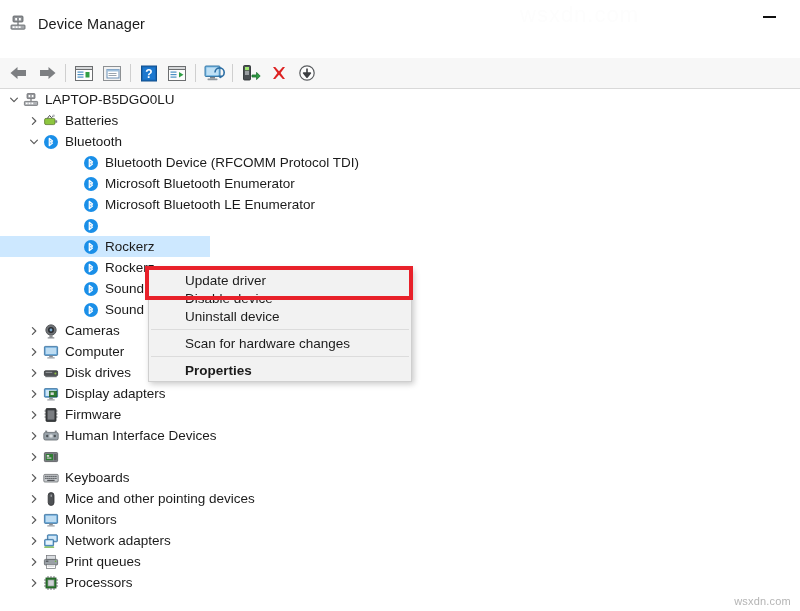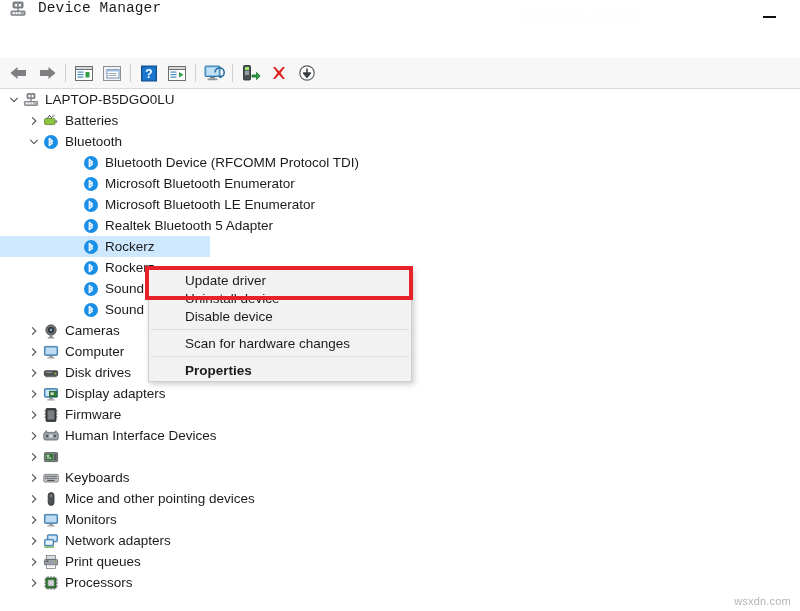--- a/index.html
+++ b/index.html
@@ -16,22 +16,21 @@
     color: #000000;
   }
 
   
   #titlebar {
     position: absolute;
     left: 0; top: 0;
     width: 680px; height: 32px;
     background: #ffffff;
     display: flex;
-    align-items: flex-start;
-    font-family: Liberation Mono, monospace;
+    align-items: flex-end;
   }
   #titlebar .tb-icon {
     margin-left: 9px;
     width: 18px; height: 18px;
     display: block;
     flex: 0 0 auto;
   }
   #titlebar .tb-title {
     margin-left: 11px;
     font-size: 14.5px;
@@ -430,21 +429,20 @@
         <span class="tlabel">Microsoft Bluetooth LE Enumerator</span>
       </div>
       <div class="trow lvl2">
         <span class="twist"></span>
         <span class="ticon">
           <svg width="16" height="16" viewBox="0 0 16 16">
             <circle cx="8" cy="8" r="7" fill="#1a8fe8"></circle>
             <path d="M6.2 4.3 L9.6 7 L6.6 9.4 M6.6 6.6 L9.6 9 L6.2 11.7 L6.2 4.3" fill="none" stroke="#ffffff" stroke-width="1.1" stroke-linejoin="round" stroke-linecap="round"></path>
           </svg>
         </span>
-        <span class="tlabel">Realtek Bluetooth 5 Adapter</span>
       </div>
       <div class="trow lvl2 sel">
         <span class="selbg" style="width:210px"></span>
         <span class="twist"></span>
         <span class="ticon">
           <svg width="16" height="16" viewBox="0 0 16 16">
             <circle cx="8" cy="8" r="7" fill="#1a8fe8"></circle>
             <path d="M6.2 4.3 L9.6 7 L6.6 9.4 M6.6 6.6 L9.6 9 L6.2 11.7 L6.2 4.3" fill="none" stroke="#ffffff" stroke-width="1.1" stroke-linejoin="round" stroke-linecap="round"></path>
           </svg>
         </span>
@@ -716,22 +714,22 @@
             <rect x="13" y="10.4" width="1.8" height="1.2" fill="#6e7175"></rect>
           </svg>
         </span>
         <span class="tlabel">Processors</span>
       </div>
     </div>
 </div>
 
 <div id="ctxmenu">
   <div class="cmi">Update driver</div>
+  <div class="cmi">Disable device</div>
   <div class="cmi">Uninstall device</div>
-  <div class="cmi">Disable device</div>
   <div class="csep"></div>
   <div class="cmi">Scan for hardware changes</div>
   <div class="csep"></div>
   <div class="cmi bold">Properties</div>
 </div>
 <div id="redbox"></div>
 
 <div id="watermark">wsxdn.com</div>
 
 </body></html>

